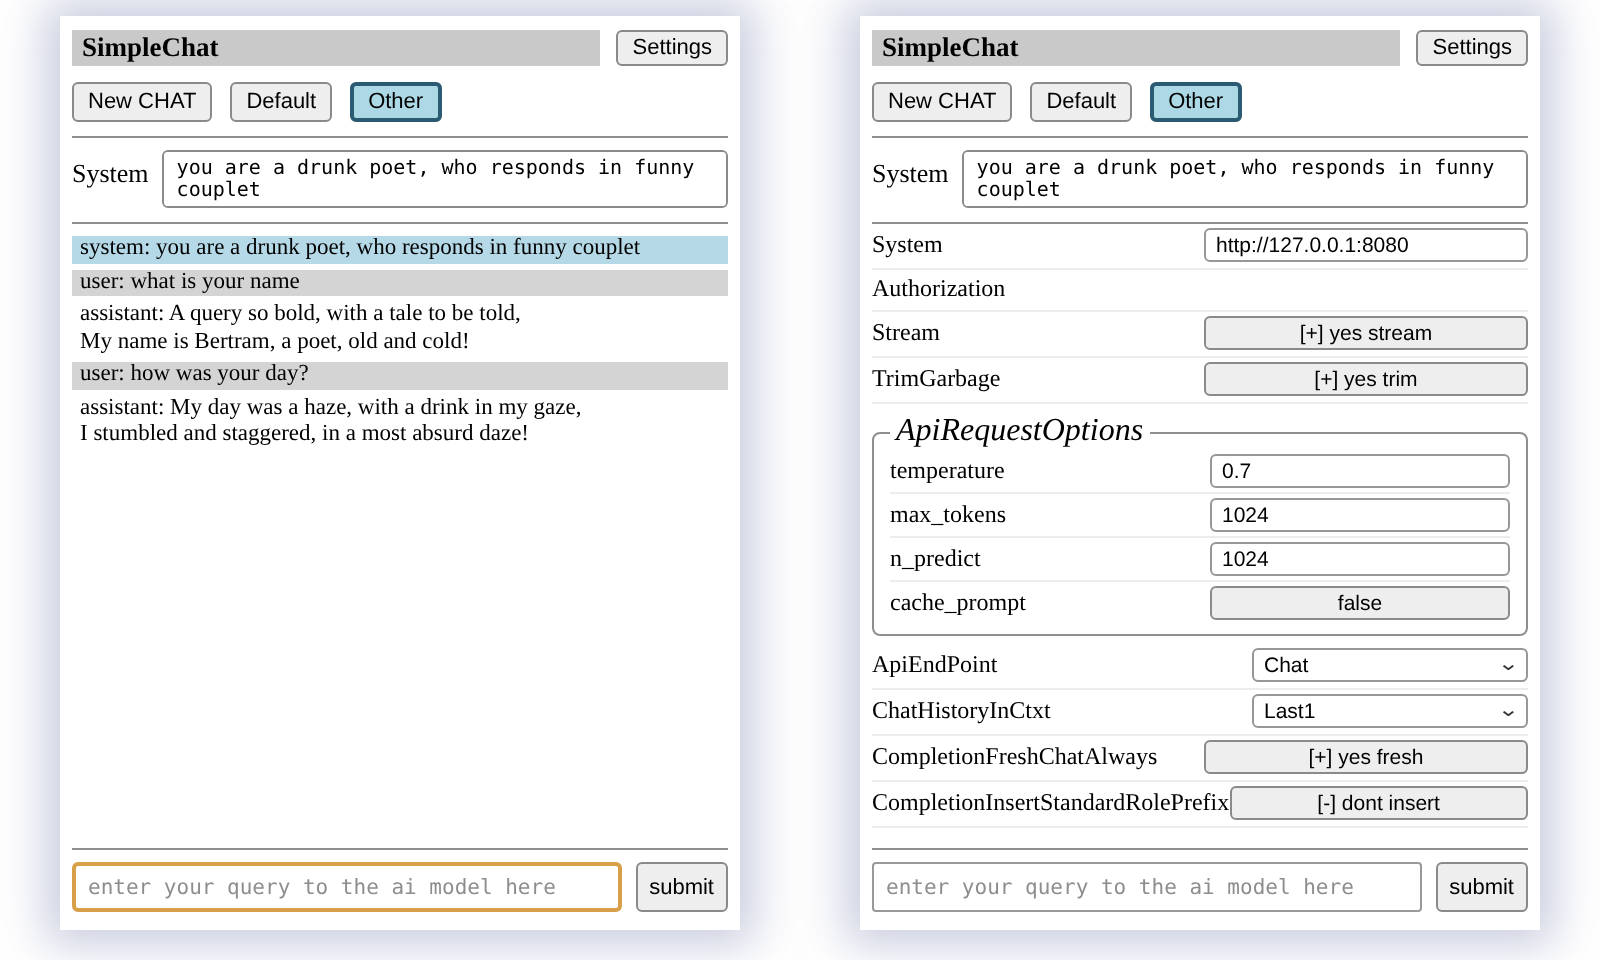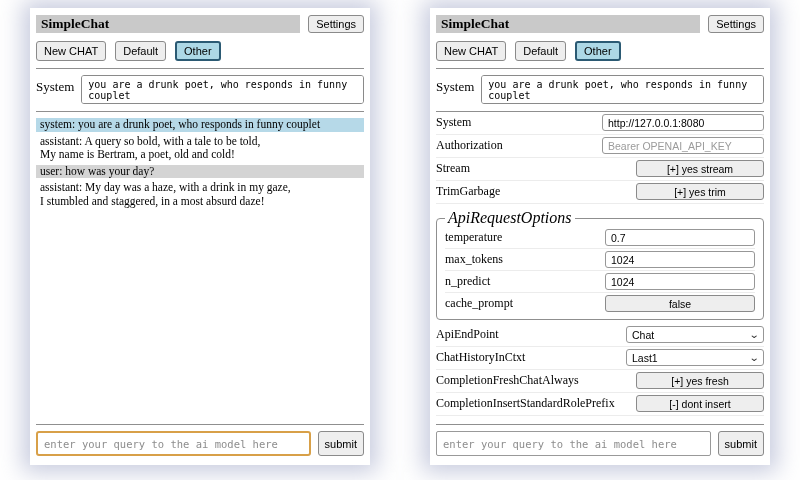--- a/index.html
+++ b/index.html
@@ -74,21 +74,21 @@
     border-bottom: 1px solid #ececec;
   }
   .slabel { font-size: 12px; white-space: nowrap; }
   .sinput {
     width: 162px; height: 17px;
     font-family: "Liberation Sans", sans-serif; font-size: 10.5px;
     border: 1px solid #979797; border-radius: 3px;
     padding: 1px 5px; color: #000; outline: none;
   }
   .sinput::placeholder { color: #9b9b9b; }
-  button.sbtn { width: 128px; height: 17px; font-size: 10.5px; padding: 0; }
+  button.sbtn { width: 162px; height: 17px; font-size: 10.5px; padding: 0; }
   .sselect {
     width: 138px; height: 17px;
     border: 1px solid #979797; border-radius: 3px;
     background: #fff;
     display: flex; align-items: center; justify-content: space-between;
     font-family: "Liberation Sans", sans-serif; font-size: 10.5px;
     padding: 0 5px; cursor: default;
   }
   .sselect .chev { font-size: 10px; color: #333; line-height: 1; transform: scaleX(1.3); }
 
@@ -136,20 +136,21 @@
 
     <div class="sysrow">
       <label>System</label>
       <textarea spellcheck="false" style="">you are a drunk poet, who responds in funny couplet</textarea>
     </div>
 
     <hr class="rule">
 
     <div class="chat">
       <div class="msg system">system: you are a drunk poet, who responds in funny couplet</div>
+      <div class="msg user">user: what is your name</div>
       <div class="msg assistant">assistant: A query so bold, with a tale to be told,
 My name is Bertram, a poet, old and cold!</div>
       <div class="msg user">user: how was your day?</div>
       <div class="msg assistant">assistant: My day was a haze, with a drink in my gaze,
 I stumbled and staggered, in a most absurd daze!</div>
     </div>
 
     <div class="qwrap">
       <hr class="rule">
       <div class="qrow">
@@ -179,21 +180,20 @@
     </div>
 
     <hr class="rule">
 
     <div class="srow">
       <span class="slabel">System</span>
       <input class="sinput" spellcheck="false" value="http://127.0.0.1:8080" style="">
     </div>
     <div class="srow">
       <span class="slabel">Authorization</span>
-      <input class="sinput" spellcheck="false" placeholder="Bearer OPENAI_API_KEY" style="">
     </div>
     <div class="srow">
       <span class="slabel">Stream</span>
       <button class="sbtn">[+] yes stream</button>
     </div>
     <div class="srow">
       <span class="slabel">TrimGarbage</span>
       <button class="sbtn">[+] yes trim</button>
     </div>
 

